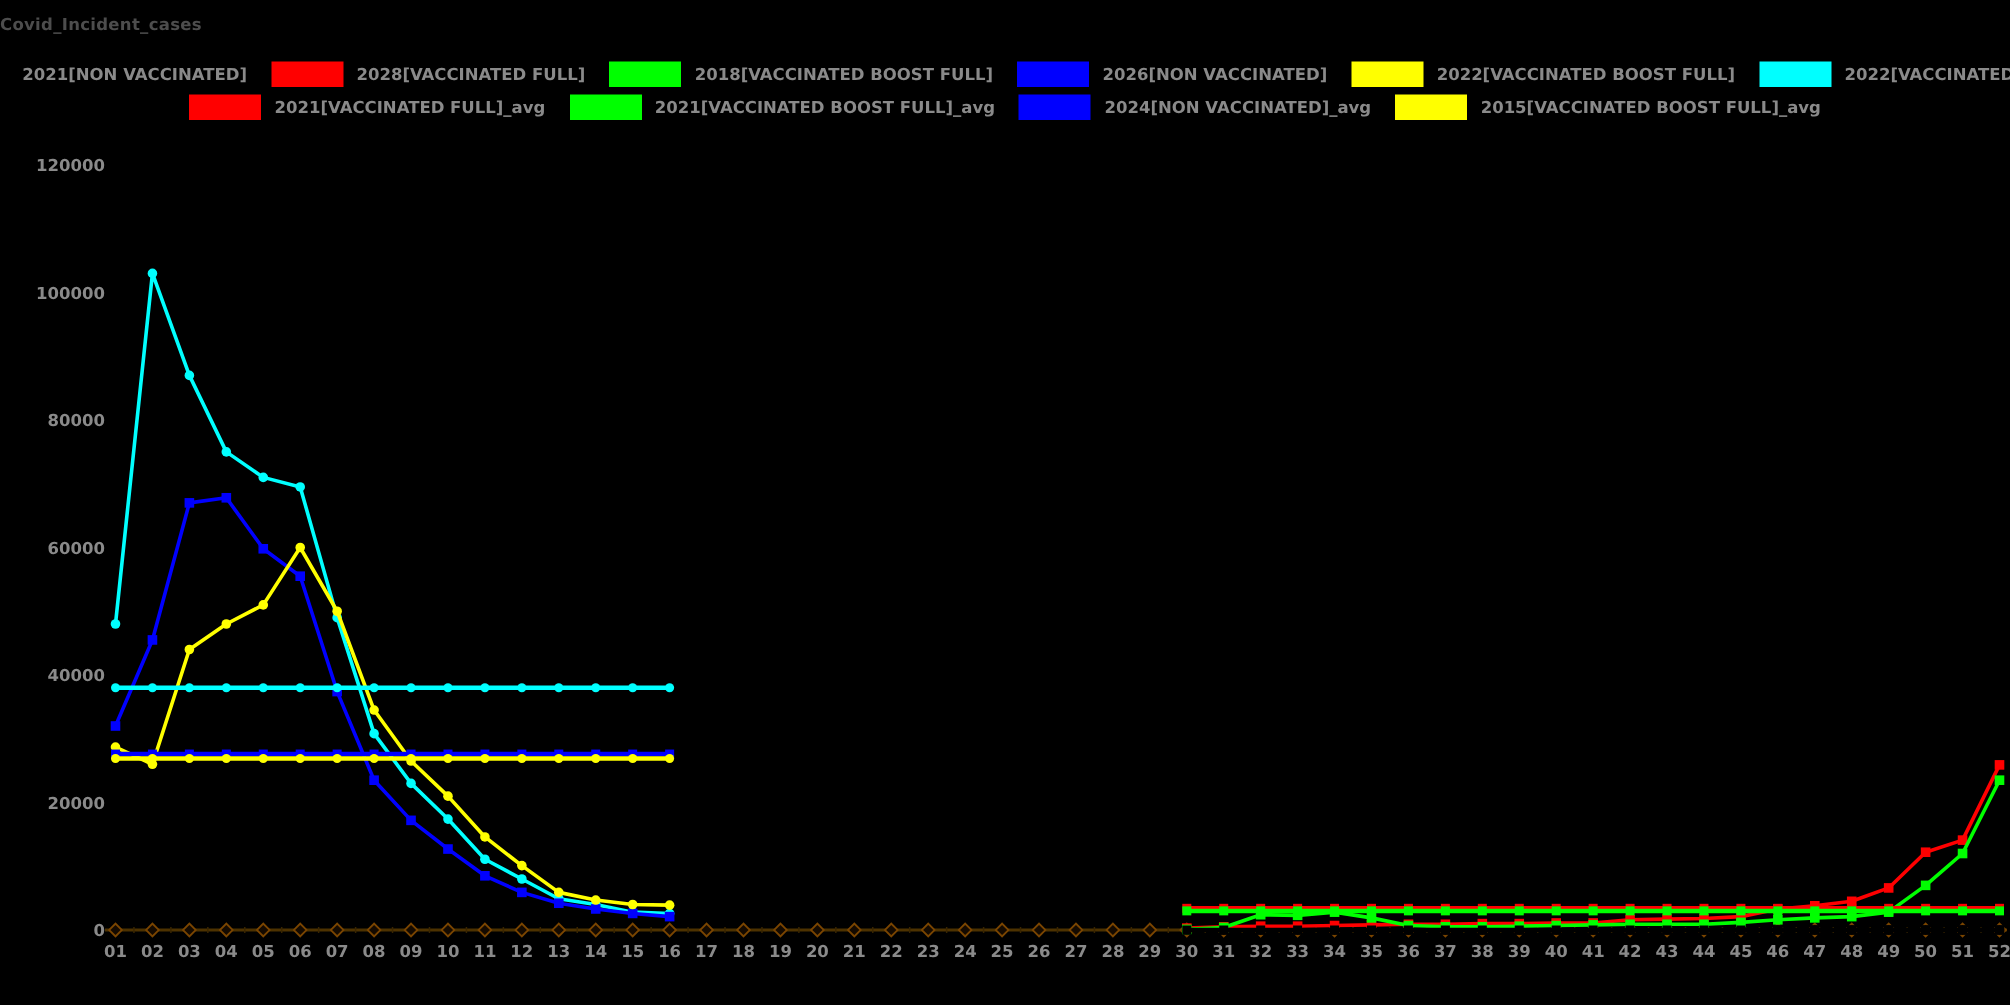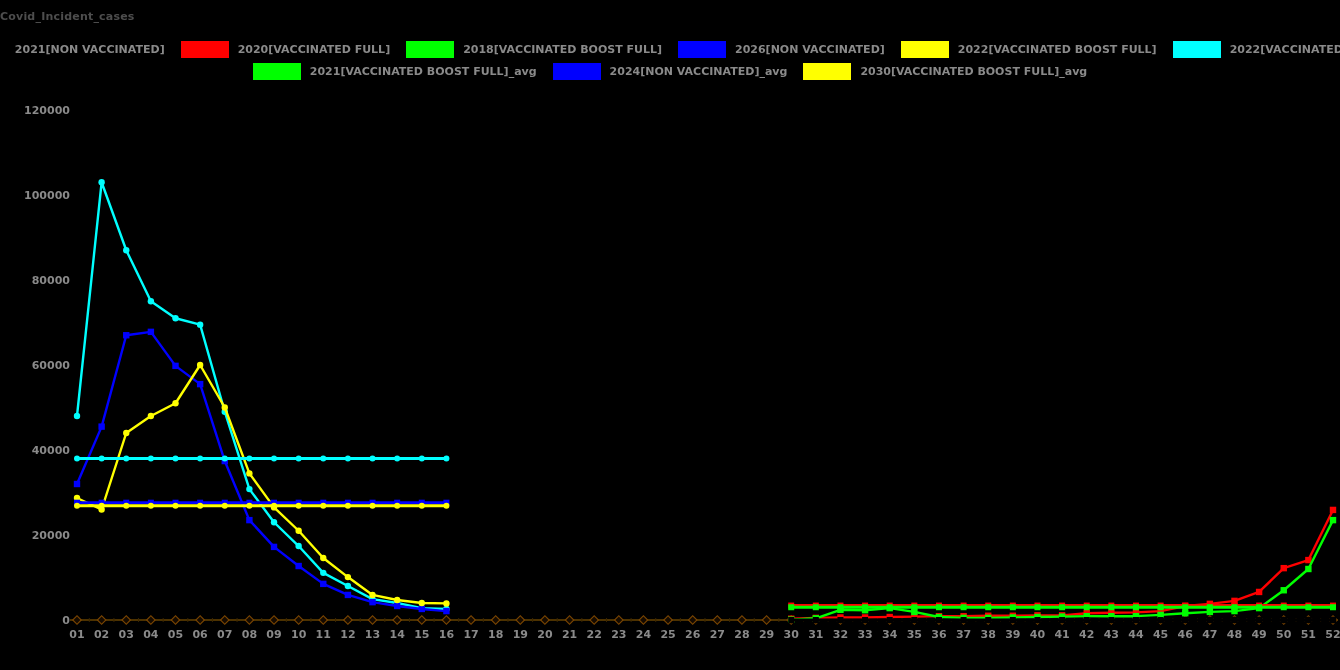--- a/index.html
+++ b/index.html
@@ -20,51 +20,55 @@
 
 <div class="title">Covid_Incident_cases</div>
 <div id="legend">
     <div class="lrow">
       <div class="litem">
         <span class="swatch" style="background: rgb(0, 0, 0);"></span>
         <span class="llabel">2021[NON VACCINATED]</span>
       </div>
       <div class="litem">
         <span class="swatch" style="background: rgb(255, 0, 0);"></span>
-        <span class="llabel">2020[VACCINATED FULL]</span>
+        <span class="llabel">2028[VACCINATED FULL]</span>
       </div>
       <div class="litem">
         <span class="swatch" style="background: rgb(0, 255, 0);"></span>
         <span class="llabel">2018[VACCINATED BOOST FULL]</span>
       </div>
       <div class="litem">
         <span class="swatch" style="background: rgb(0, 0, 255);"></span>
         <span class="llabel">2026[NON VACCINATED]</span>
       </div>
       <div class="litem">
         <span class="swatch" style="background: rgb(255, 255, 0);"></span>
         <span class="llabel">2022[VACCINATED BOOST FULL]</span>
       </div>
       <div class="litem">
         <span class="swatch" style="background: rgb(0, 255, 255);"></span>
         <span class="llabel">2022[VACCINATED FULL]</span>
       </div>
     </div>
     <div class="lrow">
       <div class="litem">
+        <span class="swatch" style="background: rgb(255, 0, 0);"></span>
+        <span class="llabel">2021[VACCINATED FULL]_avg</span>
+      </div>
+      <div class="litem">
         <span class="swatch" style="background: rgb(0, 255, 0);"></span>
         <span class="llabel">2021[VACCINATED BOOST FULL]_avg</span>
       </div>
       <div class="litem">
         <span class="swatch" style="background: rgb(0, 0, 255);"></span>
         <span class="llabel">2024[NON VACCINATED]_avg</span>
       </div>
       <div class="litem">
         <span class="swatch" style="background: rgb(255, 255, 0);"></span>
-        <span class="llabel">2030[VACCINATED BOOST FULL]_avg</span>
+        <span class="llabel">2015[VACCINATED BOOST FULL]_avg</span>
       </div>
     </div>
   </div>
 <svg id="chart" width="1340" height="670" viewBox="0 0 1340 670">
     <text x="70" y="624" text-anchor="end" class="axlab">0</text>
     <text x="70" y="539" text-anchor="end" class="axlab">20000</text>
     <text x="70" y="454" text-anchor="end" class="axlab">40000</text>
     <text x="70" y="369" text-anchor="end" class="axlab">60000</text>
     <text x="70" y="284" text-anchor="end" class="axlab">80000</text>
     <text x="70" y="199" text-anchor="end" class="axlab">100000</text>

